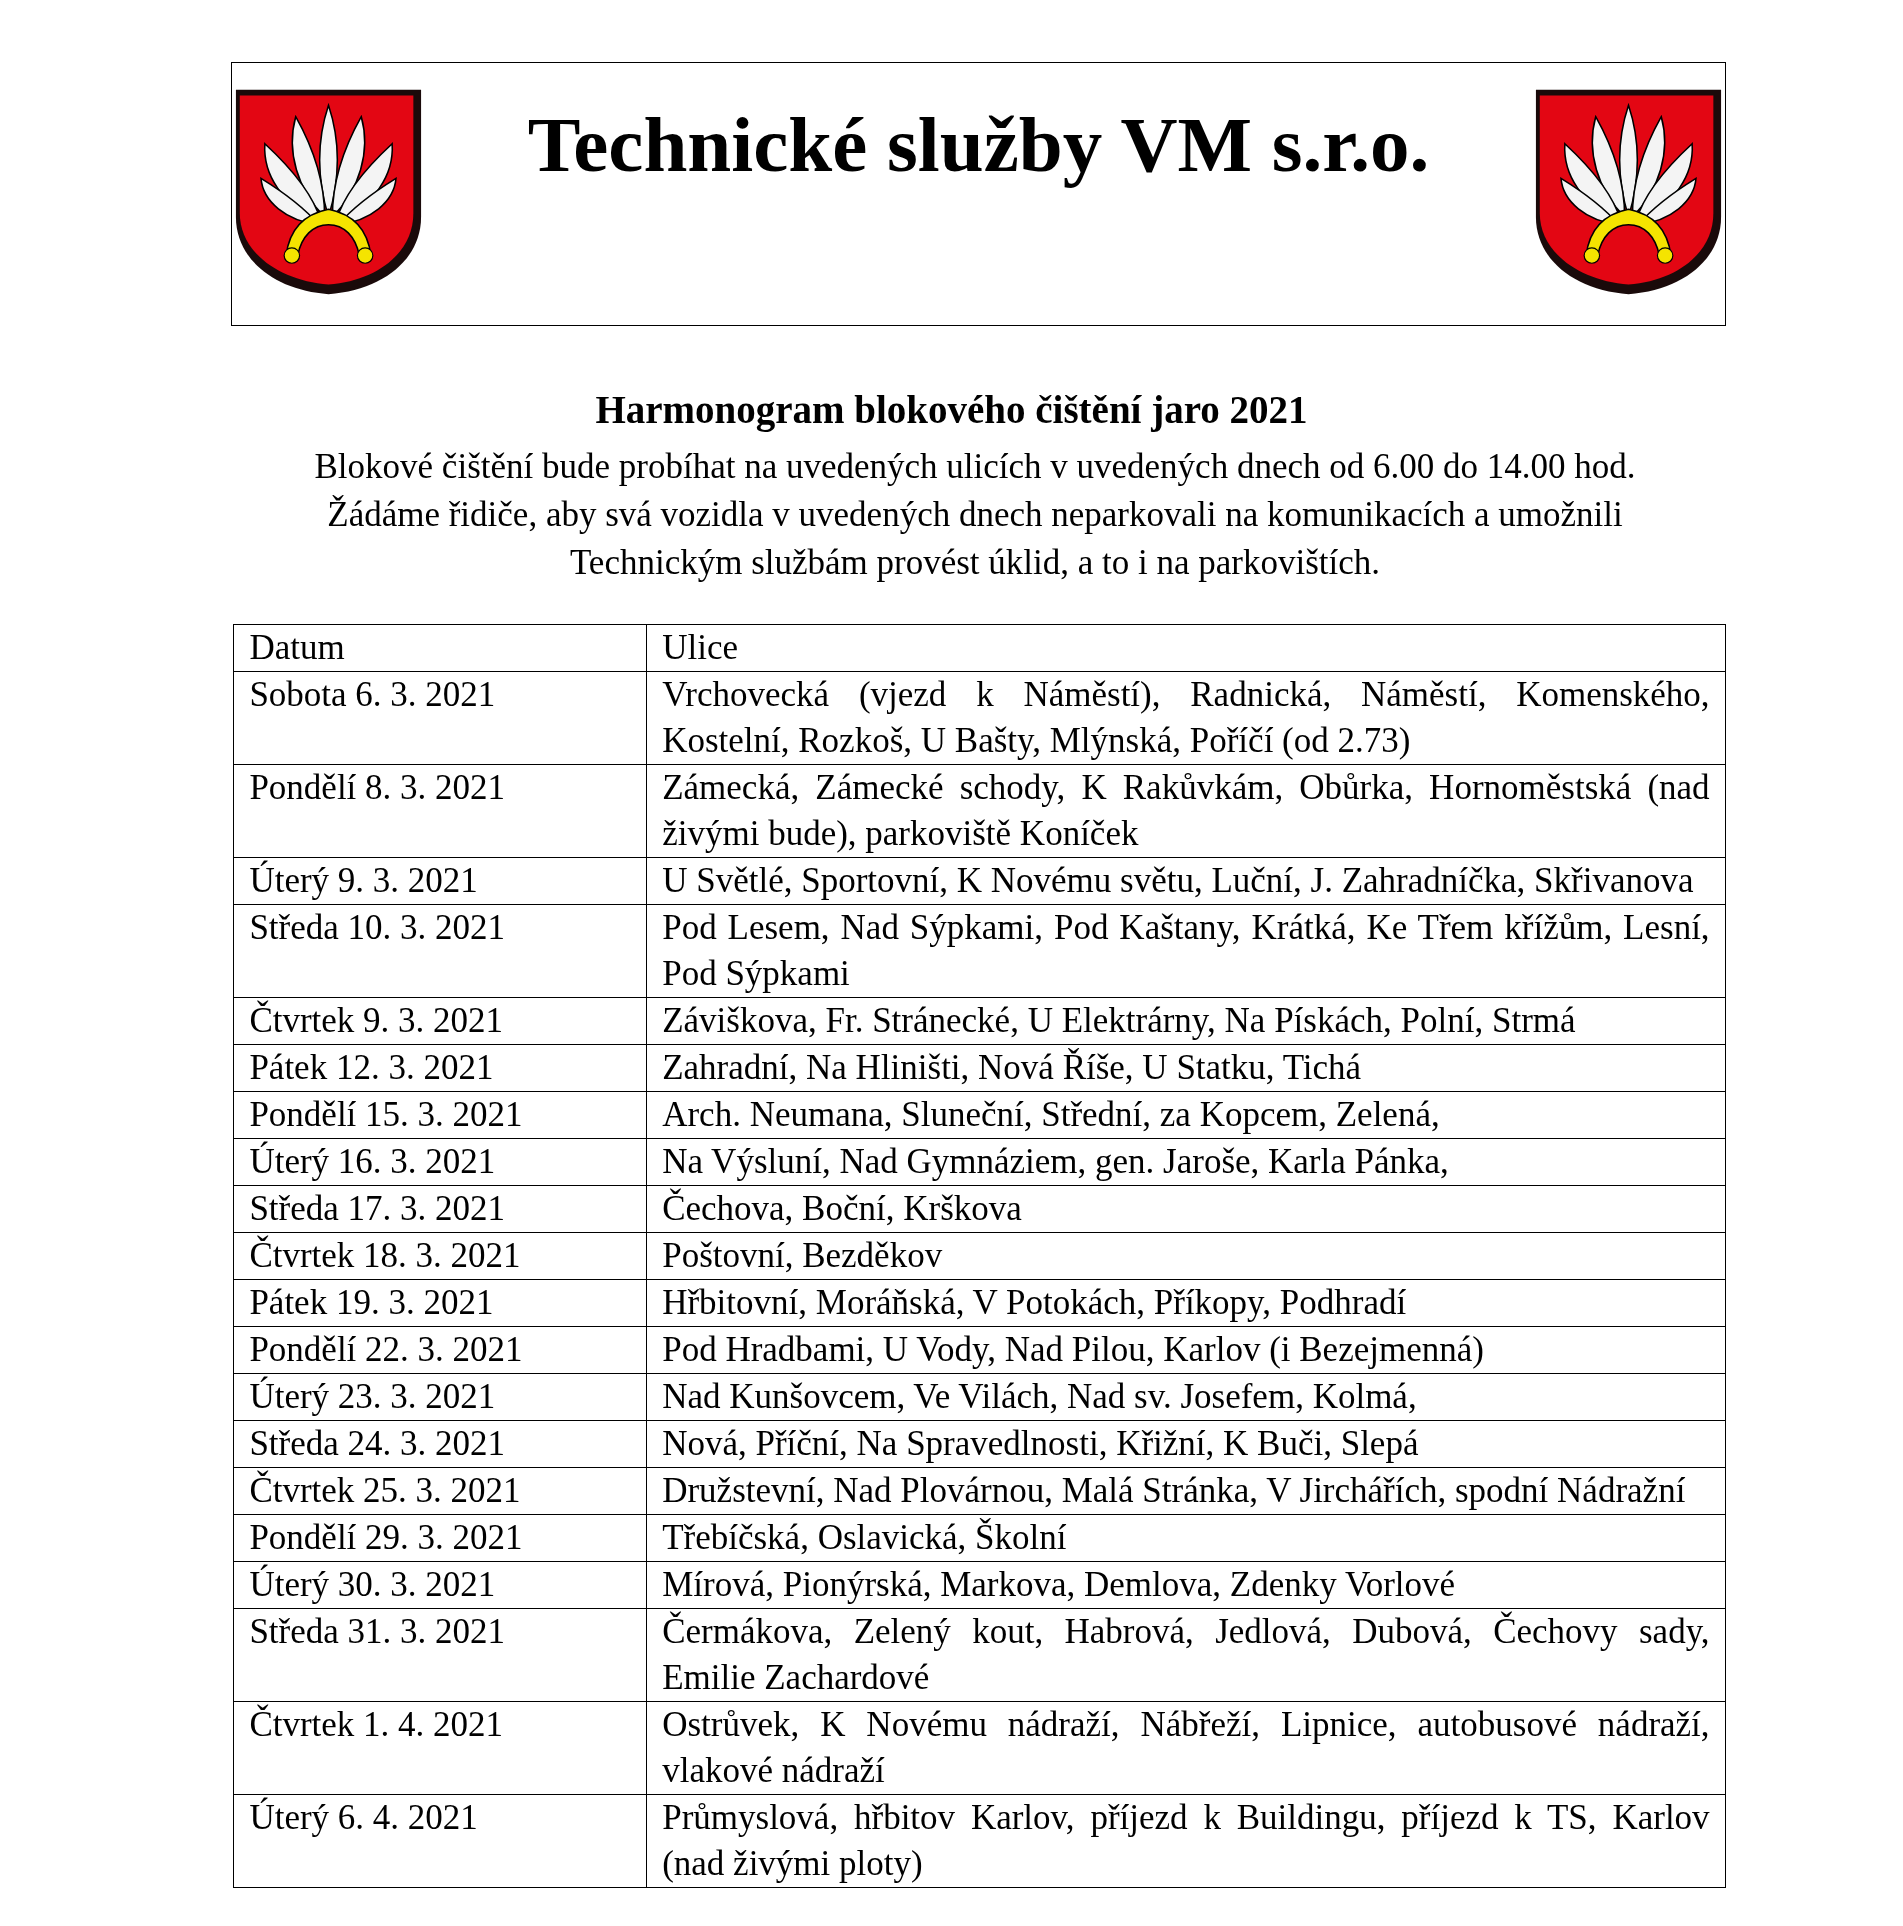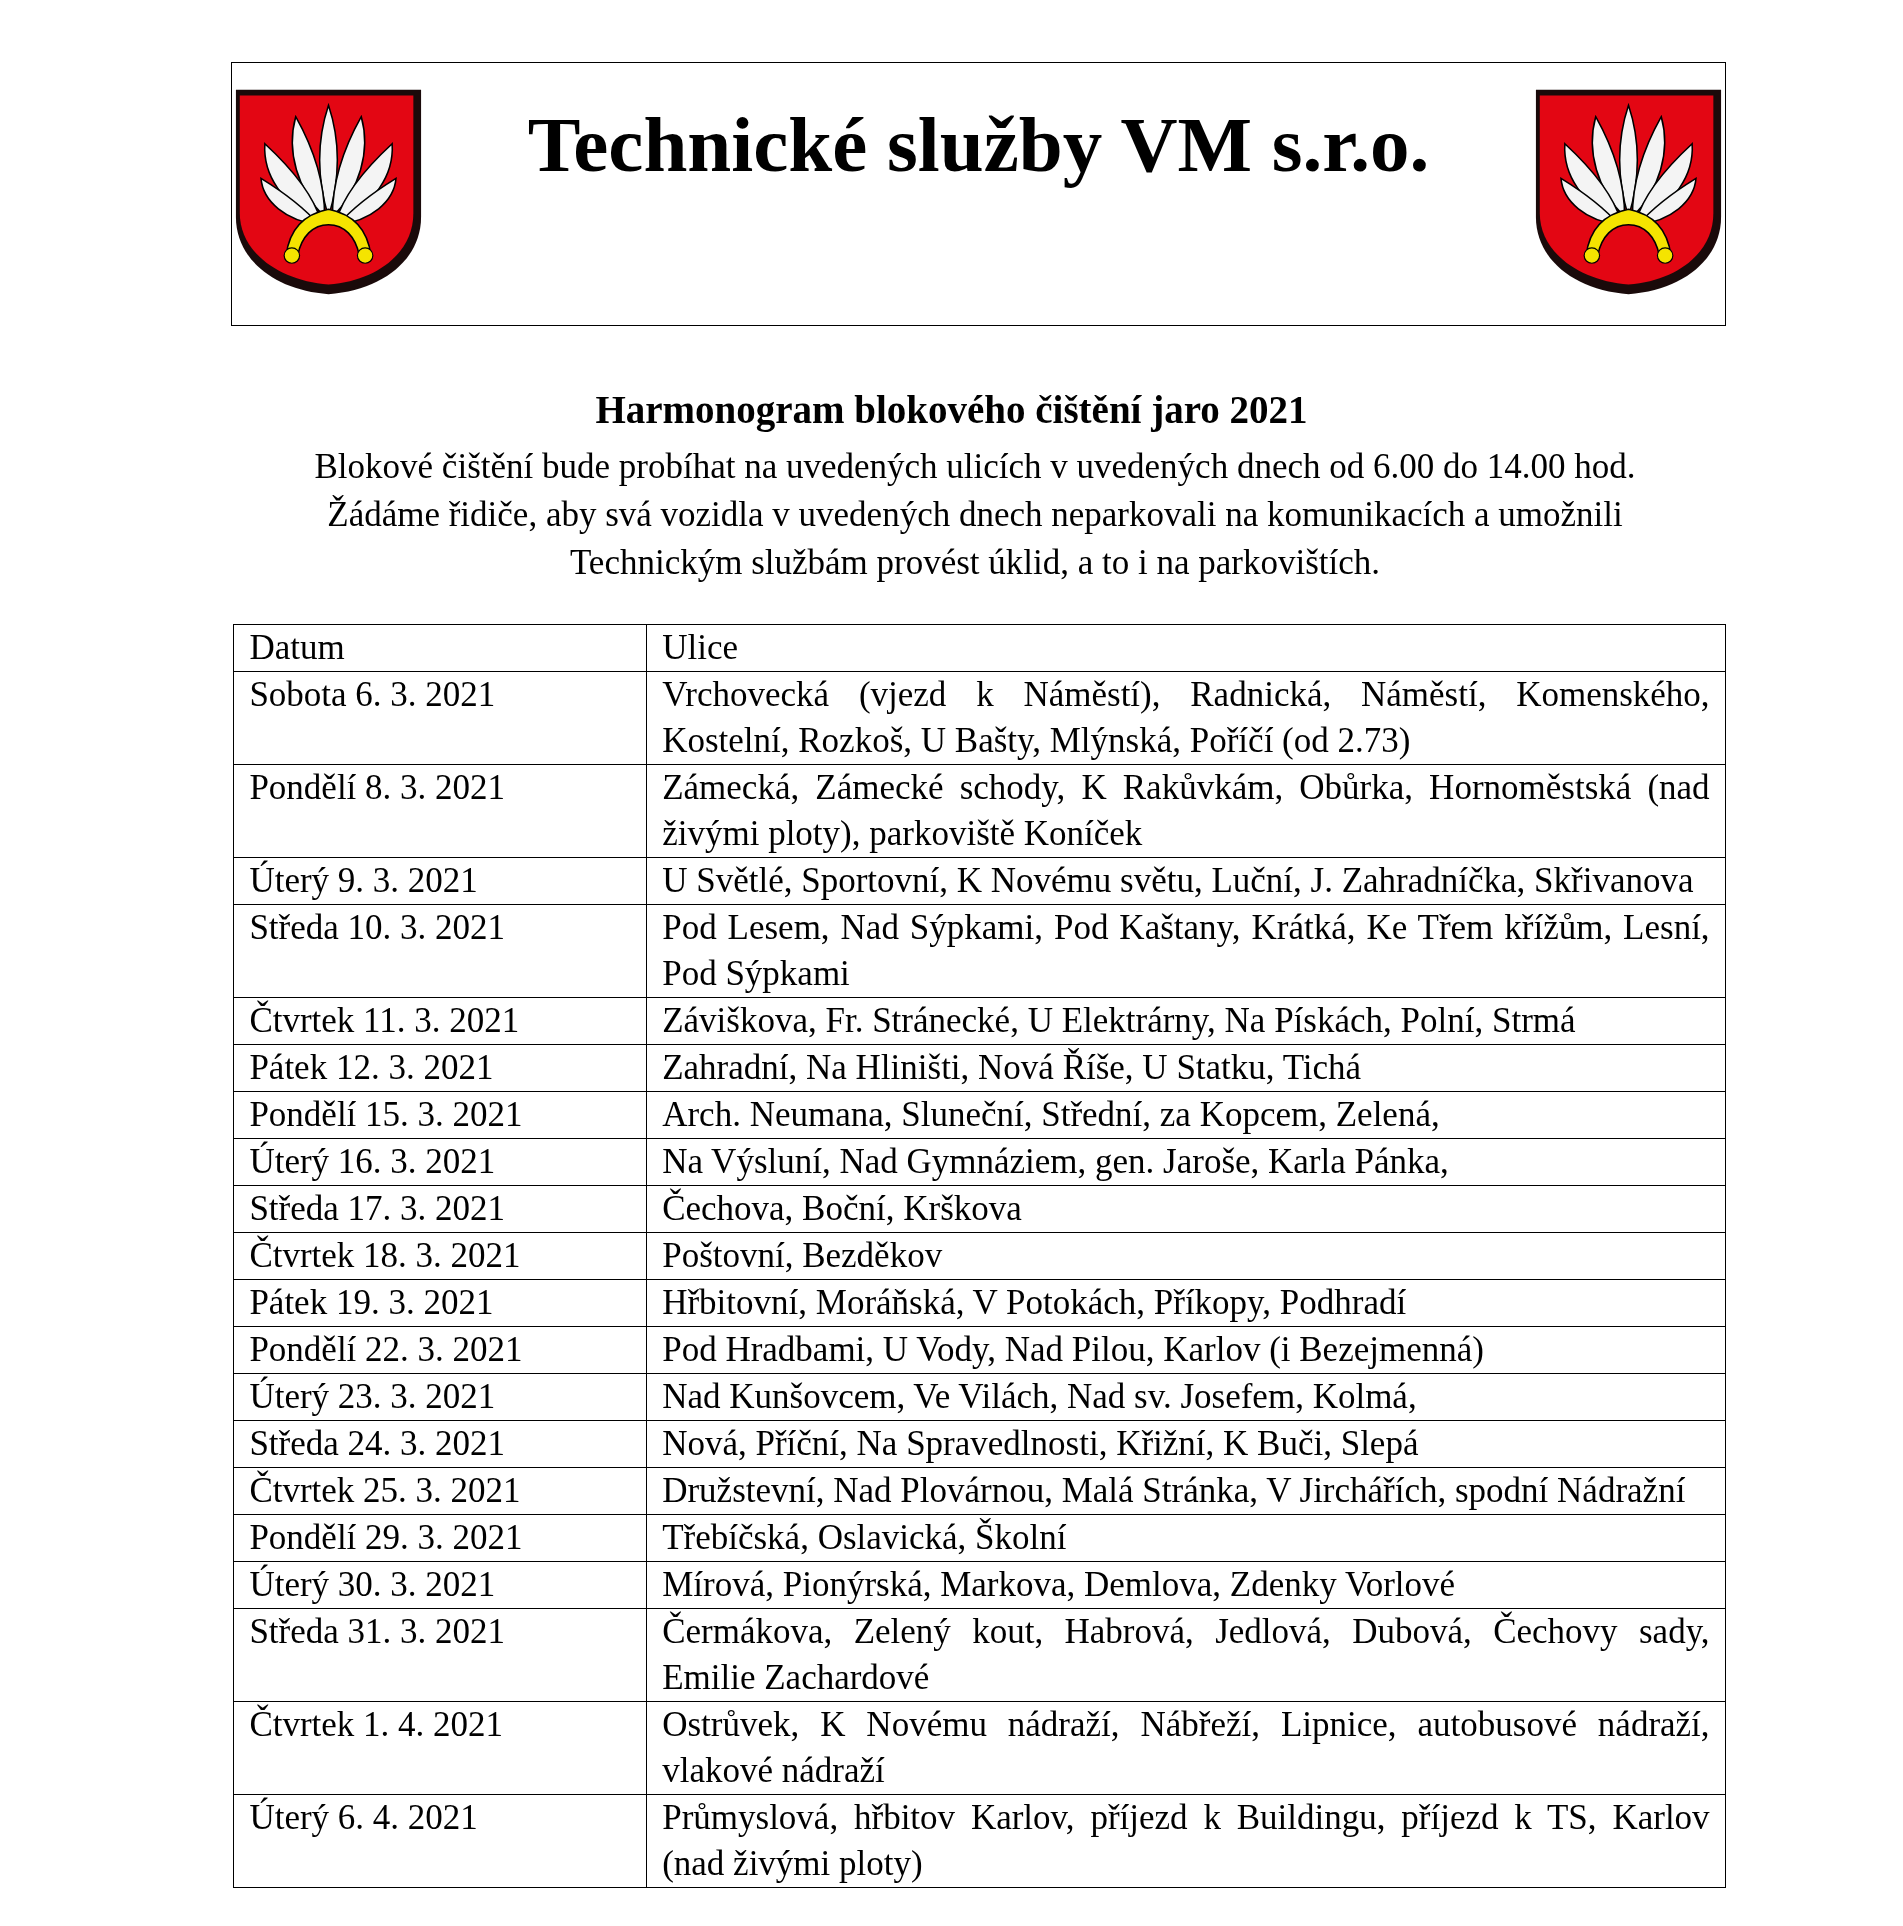--- a/index.html
+++ b/index.html
@@ -77,32 +77,32 @@
     <tr>
       <td class="date">Datum</td>
       <td class="streets">Ulice</td>
     </tr>
   <tr>
         <td class="date">Sobota 6. 3. 2021</td>
         <td class="streets">Vrchovecká (vjezd k Náměstí), Radnická, Náměstí, Komenského, Kostelní, Rozkoš, U Bašty, Mlýnská, Poříčí (od 2.73)</td>
       </tr>
       <tr>
         <td class="date">Pondělí 8. 3. 2021</td>
-        <td class="streets">Zámecká, Zámecké schody, K Rakůvkám, Obůrka, Hornoměstská (nad živými ploty), parkoviště Koníček</td>
+        <td class="streets">Zámecká, Zámecké schody, K Rakůvkám, Obůrka, Hornoměstská (nad živými bude), parkoviště Koníček</td>
       </tr>
       <tr>
         <td class="date">Úterý 9. 3. 2021</td>
         <td class="streets">U Světlé, Sportovní, K Novému světu, Luční, J. Zahradníčka, Skřivanova</td>
       </tr>
       <tr>
         <td class="date">Středa 10. 3. 2021</td>
         <td class="streets">Pod Lesem, Nad Sýpkami, Pod Kaštany, Krátká, Ke Třem křížům, Lesní, Pod Sýpkami</td>
       </tr>
       <tr>
-        <td class="date">Čtvrtek 11. 3. 2021</td>
+        <td class="date">Čtvrtek 9. 3. 2021</td>
         <td class="streets">Záviškova, Fr. Stránecké, U Elektrárny, Na Pískách, Polní, Strmá</td>
       </tr>
       <tr>
         <td class="date">Pátek 12. 3. 2021</td>
         <td class="streets">Zahradní, Na Hliništi, Nová Říše, U Statku, Tichá</td>
       </tr>
       <tr>
         <td class="date">Pondělí 15. 3. 2021</td>
         <td class="streets">Arch. Neumana, Sluneční, Střední, za Kopcem, Zelená,</td>
       </tr>

